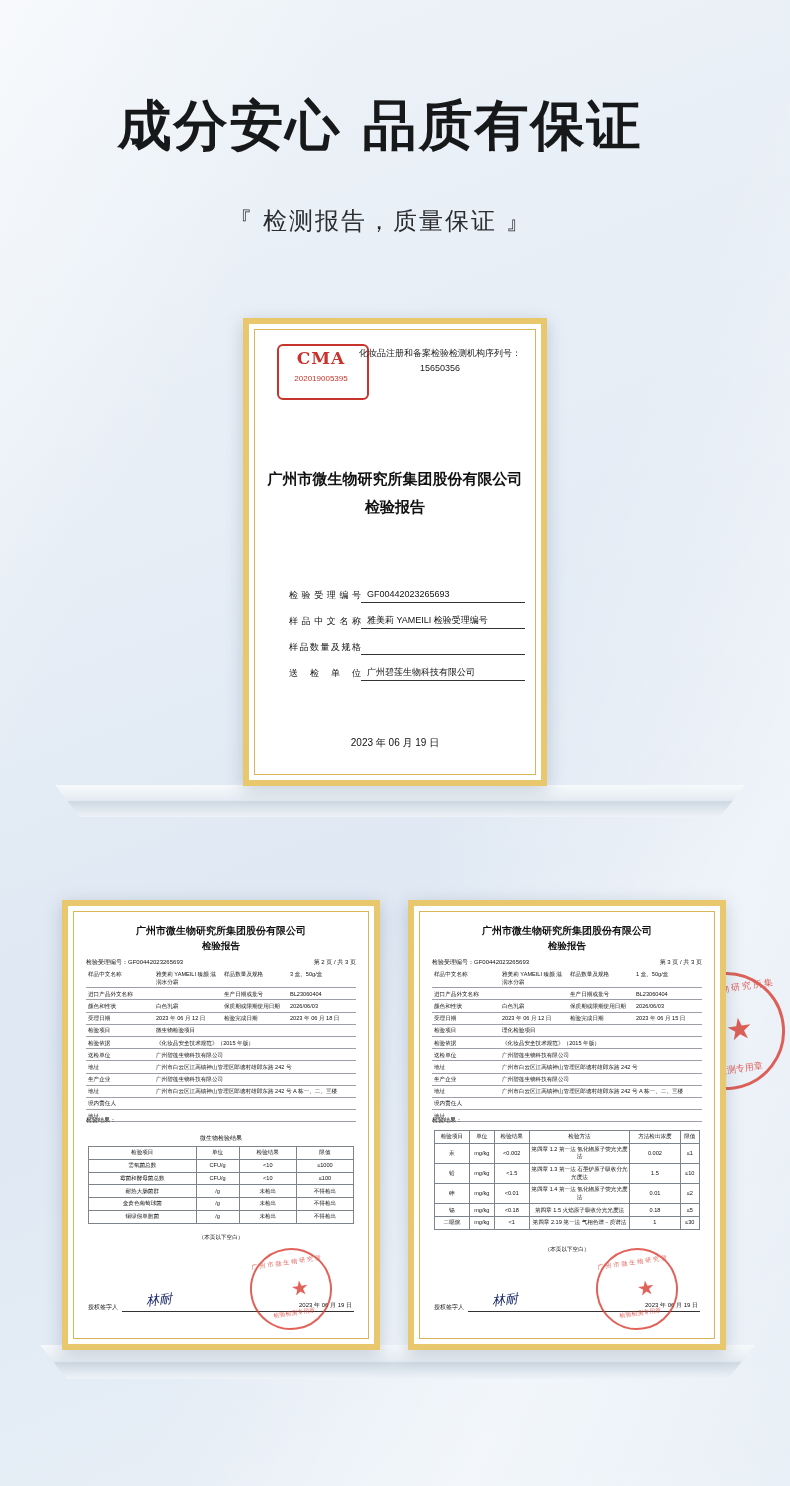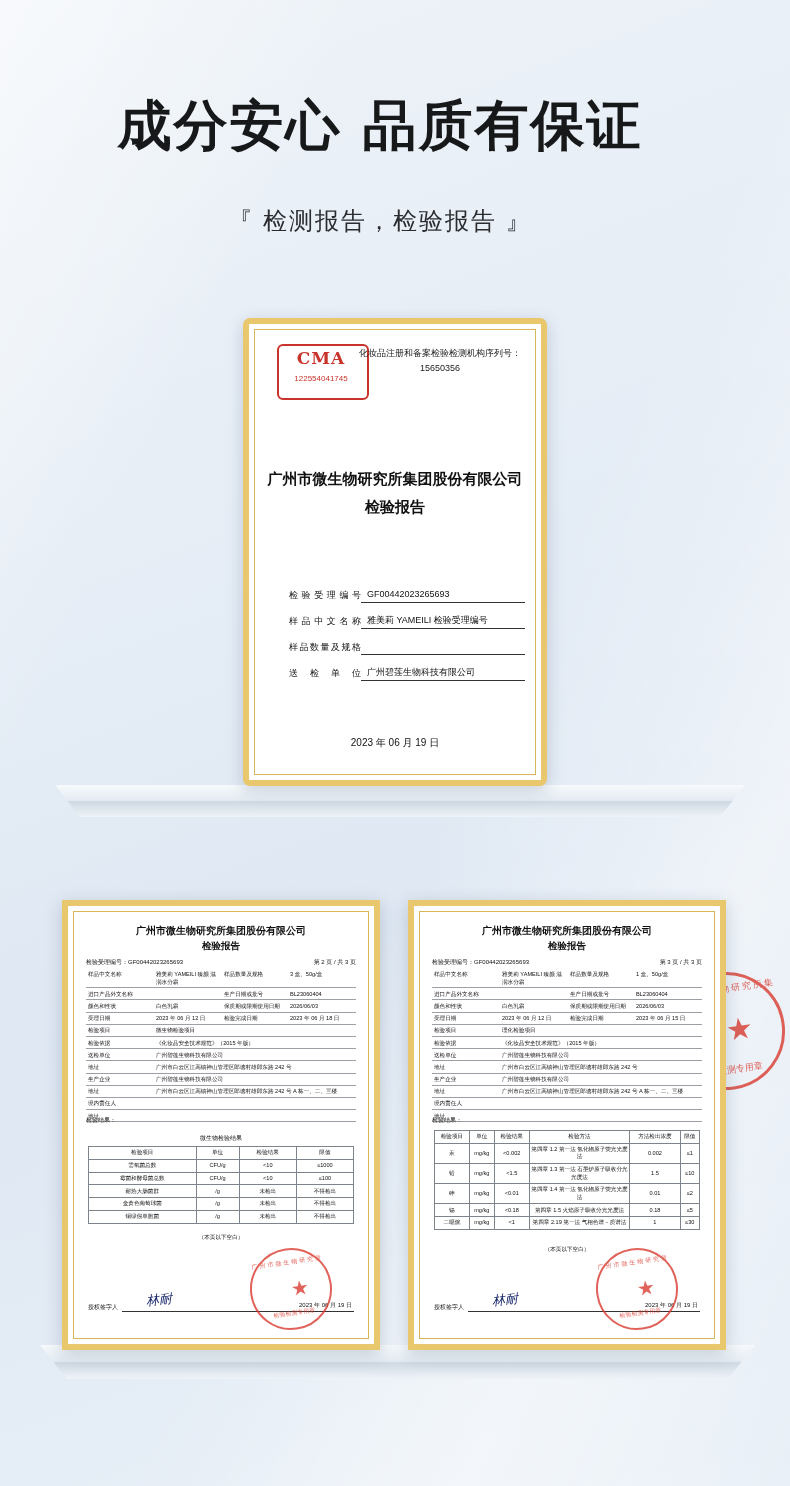--- a/index.html
+++ b/index.html
@@ -26,21 +26,21 @@
   .shelf-top{left:55px;top:785px;width:690px;height:32px;
     clip-path:polygon(0 0,690px 0,665px 32px,25px 32px);}
   .shelf-bot{left:40px;top:1345px;width:715px;height:34px;
     clip-path:polygon(0 0,715px 0,688px 34px,27px 34px);}
 
   
   .cert{position:absolute;background:#fff;border:6px solid #e9c86d;
     box-shadow:0 4px 16px rgba(80,100,130,0.28);box-sizing:border-box;}
   .cert-inner{position:absolute;inset:5px;border:1px solid #d8b558;box-sizing:border-box;
     background:#fff;overflow:hidden;}
-  .cert-main{left:243px;top:318px;width:304px;height:468px;border-radius:7px;}
+  .cert-main{left:243px;top:318px;width:304px;height:468px;}
   .cert-left{left:62px;top:900px;width:318px;height:450px;}
   .cert-right{left:408px;top:900px;width:318px;height:450px;}
 
   .pad{position:absolute;inset:0;padding:12px 16px;box-sizing:border-box;color:#1d1d1d;}
 
   
   .cma{position:absolute;left:22px;top:14px;width:88px;height:52px;}
   .cma .ring{position:absolute;left:0;top:0;width:88px;height:52px;border:2px solid #c8342b;border-radius:6px;}
   .cma .txt{position:absolute;left:0;top:4px;width:88px;text-align:center;font-size:17px;font-weight:bold;
     color:#c8342b;letter-spacing:1px;font-family:"DejaVu Serif","Liberation Serif",serif;}
@@ -96,33 +96,33 @@
   .seal-sl{position:absolute;left:176px;bottom:8px;}
   .seal-sr{position:absolute;left:176px;bottom:8px;}
 </style>
 </head>
 <body>
 
 <div class="bg-streak"></div>
 
 <div class="hero">
   <h1>成分安心 品质有保证</h1>
-  <div class="sub">『 检测报告，检验报告 』</div>
+  <div class="sub">『 检测报告，质量保证 』</div>
 </div>
 
 <div class="shelf shelf-top"></div>
 <div class="shelf shelf-bot"></div>
 
 <div class="cert cert-main">
   <div class="cert-inner">
     <div class="pad">
       <div class="cma">
         <div class="ring"></div>
         <div class="txt">CMA</div>
-        <div class="num">122554041745</div>
+        <div class="num">202019005395</div>
       </div>
       <div class="hdr-right">
         <div>化妆品注册和备案检验检测机构序列号：</div>
         <div style="text-align:center">15650356</div>
       </div>
 
       <div class="org">广州市微生物研究所集团股份有限公司</div>
       <div class="rep">检验报告</div>
 
       <div class="kv">

